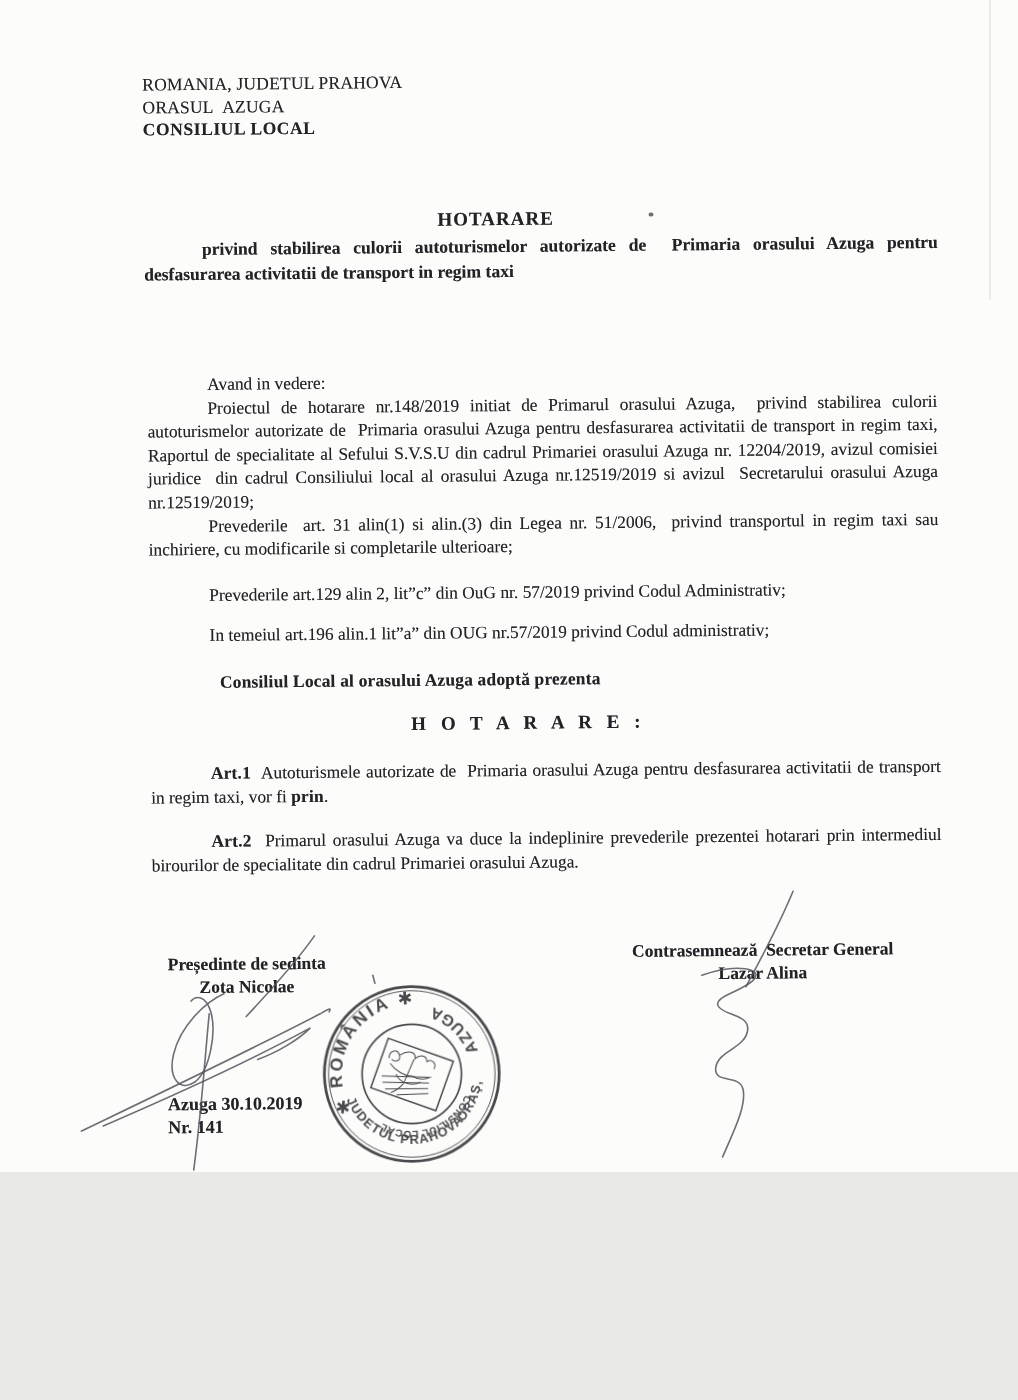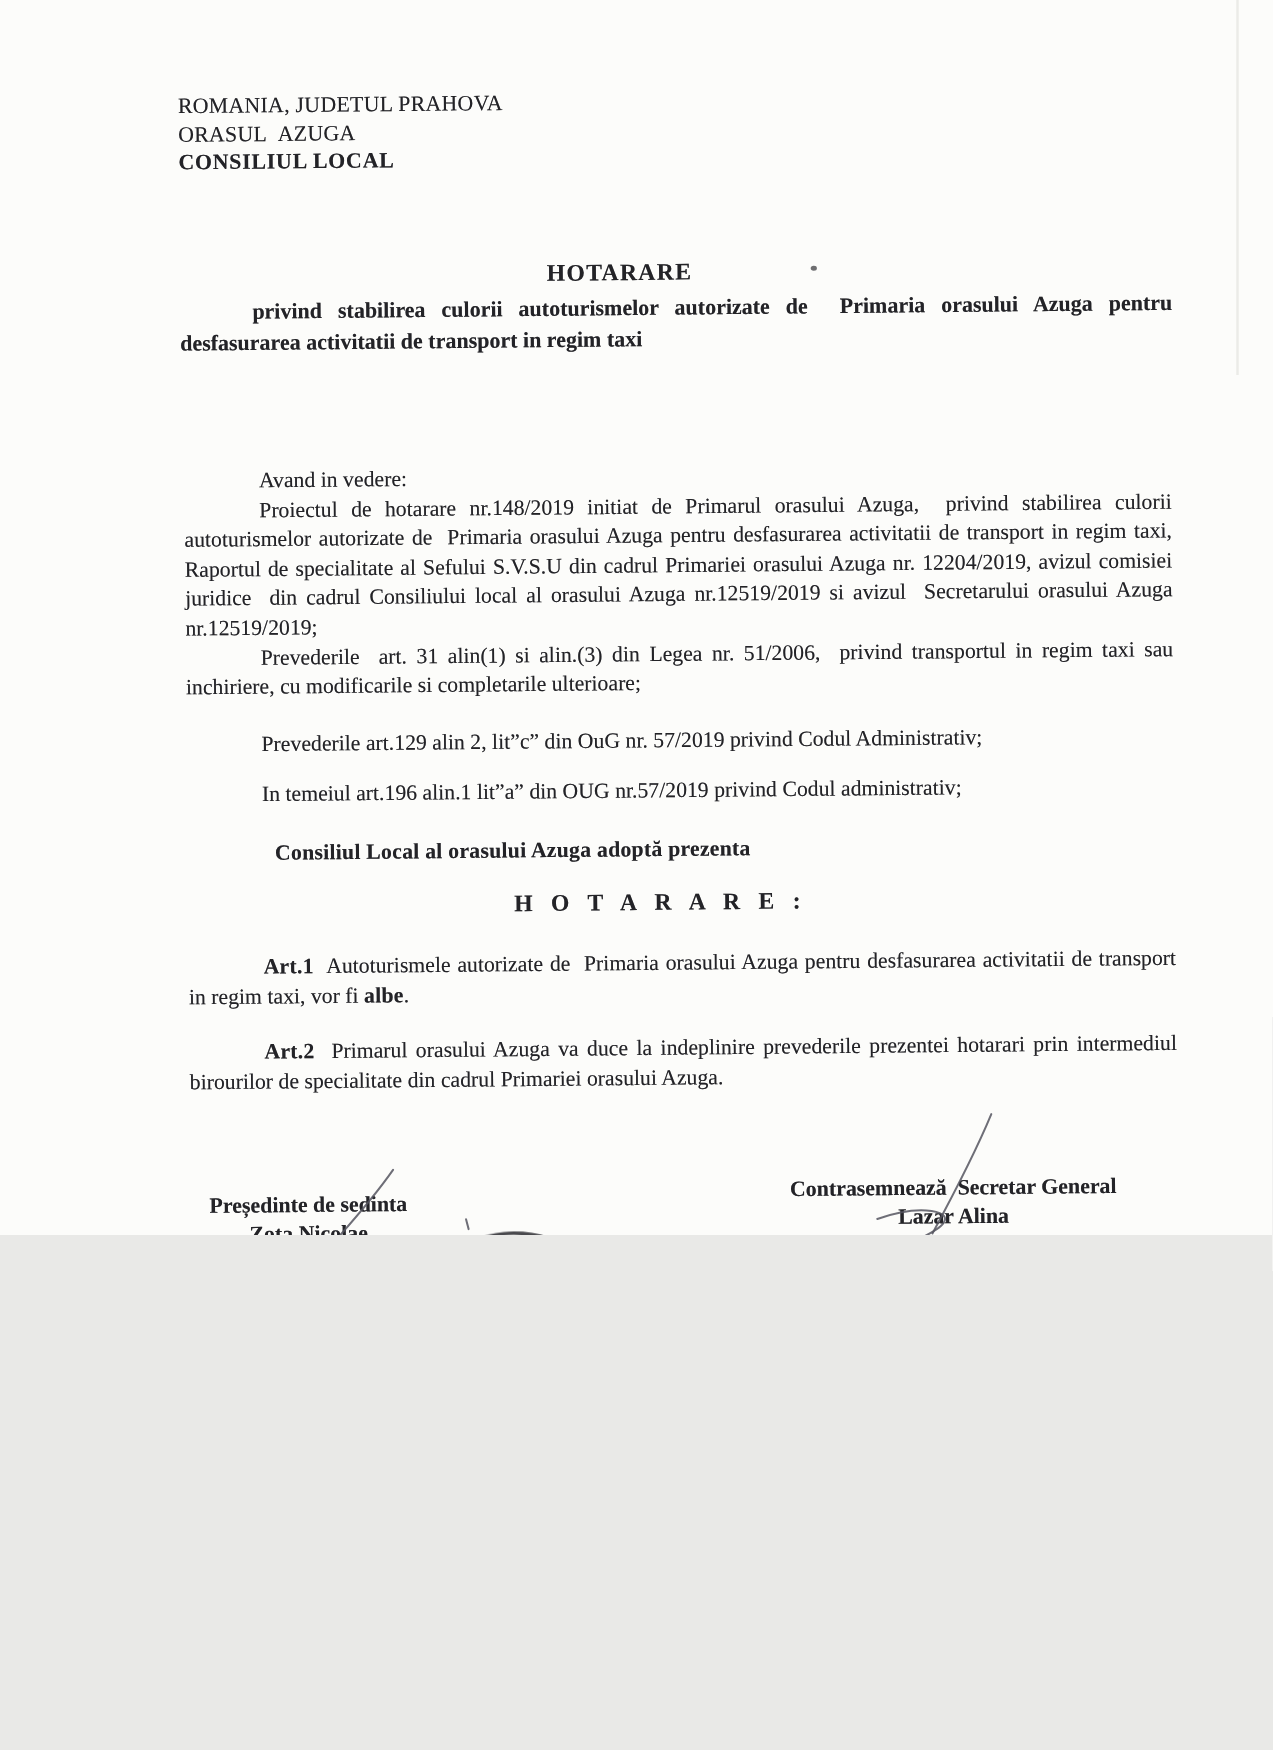--- a/index.html
+++ b/index.html
@@ -1,17 +1,17 @@
 <!DOCTYPE html>
 <html><head>
 <meta charset="utf-8">
 <style>
   html,body{margin:0;padding:0;background:#e9e9e7;}
   .page{
-    position:relative;width:1018px;height:988px;margin:0 auto;
+    position:relative;width:1018px;height:1172px;margin:0 auto;
     background:#fcfcfa;overflow:hidden;
     font-family:"Liberation Serif","DejaVu Serif",serif;
     color:#232327;
   }
   .skew{position:absolute;inset:0;transform:rotate(-0.55deg);transform-origin:509px 680px;}
   .txt{text-shadow:0 0 .5px rgba(45,45,50,.45);}
   .header{position:absolute;left:148px;top:70px;font-size:17.5px;line-height:22.5px;letter-spacing:.2px;}
   .header .bold{font-weight:bold;letter-spacing:.6px;}
   .doc-title{position:absolute;left:130px;top:208px;width:740px;text-align:center;
     font-weight:bold;font-size:19px;letter-spacing:1px;}
@@ -64,21 +64,21 @@
     <div class="doc-subtitle txt">privind stabilirea culorii autoturismelor autorizate de &nbsp;Primaria orasului Azuga pentru desfasurarea activitatii de transport in regim taxi</div>
 
     <div class="body txt">
       <p>Avand in vedere:</p>
       <p>Proiectul de hotarare nr.148/2019 initiat de Primarul orasului Azuga, &nbsp;privind stabilirea culorii autoturismelor autorizate de &nbsp;Primaria orasului Azuga pentru desfasurarea activitatii de transport in regim taxi, Raportul de specialitate al Sefului S.V.S.U din cadrul Primariei orasului Azuga nr. 12204/2019, avizul comisiei juridice &nbsp;din cadrul Consiliului local al orasului Azuga nr.12519/2019 si avizul &nbsp;Secretarului orasului Azuga nr.12519/2019;</p>
       <p>Prevederile &nbsp;art. 31 alin(1) si alin.(3) din Legea nr. 51/2006, &nbsp;privind transportul in regim taxi sau inchiriere, cu modificarile si completarile ulterioare;</p>
       <p class="m22">Prevederile art.129 alin 2, lit”c” din OuG nr. 57/2019 privind Codul Administrativ;</p>
       <p class="m17">In temeiul art.196 alin.1 lit”a” din OUG nr.57/2019 privind Codul administrativ;</p>
       <p class="adoption m23">Consiliul Local al orasului Azuga adoptă prezenta</p>
       <p class="decision m19">H O T A R A R E :</p>
-      <p class="article m25"><b>Art.1</b><span>&nbsp; Autoturismele autorizate de &nbsp;Primaria orasului Azuga pentru desfasurarea activitatii de transport in regim taxi, vor fi </span><b>albe</b><span>.</span></p>
+      <p class="article m25"><b>Art.1</b><span>&nbsp; Autoturismele autorizate de &nbsp;Primaria orasului Azuga pentru desfasurarea activitatii de transport in regim taxi, vor fi </span><b>prin</b><span>.</span></p>
       <p class="article m21"><b>Art.2</b><span>&nbsp; Primarul orasului Azuga va duce la indeplinire prevederile prezentei hotarari prin intermediul birourilor de specialitate din cadrul Primariei orasului Azuga.</span></p>
     </div>
 
     <div class="sig-left txt">
       <div>Președinte de sedinta</div>
       <div>Zota Nicolae</div>
     </div>
 
     <div class="sig-right txt">
       <div>Contrasemnează &nbsp;Secretar General</div>

